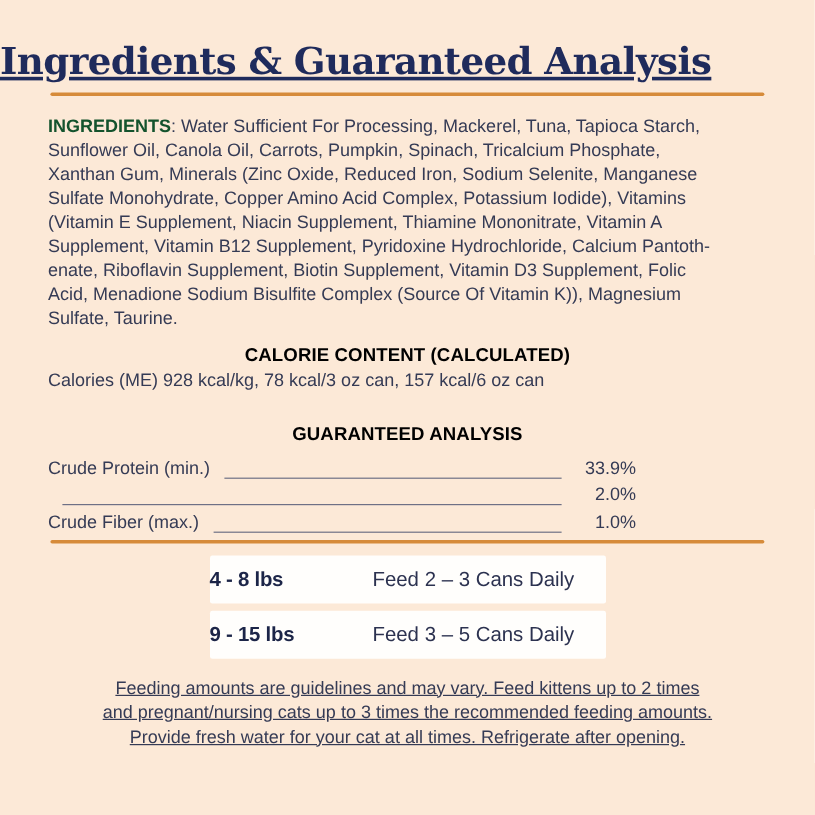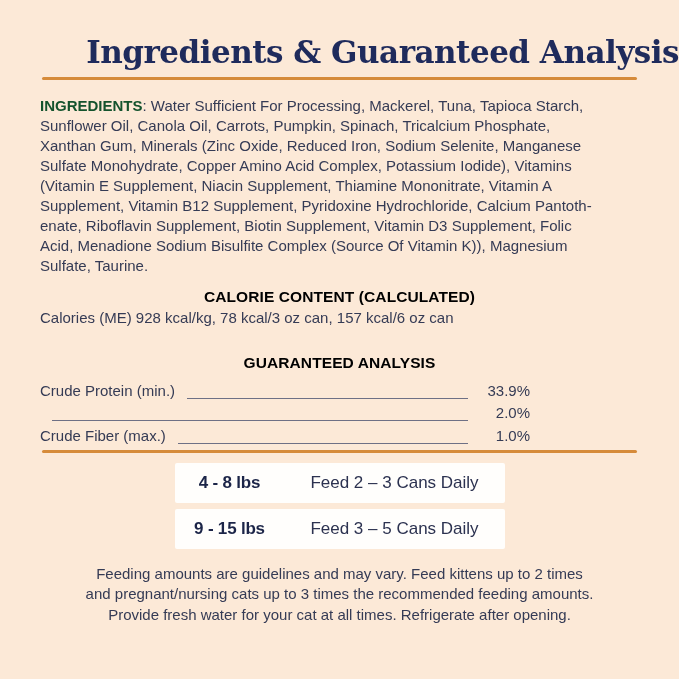--- a/index.html
+++ b/index.html
@@ -8,27 +8,28 @@
     width: 679px;
     height: 679px;
     background: #fce9d7;
     font-family: "Liberation Sans", sans-serif;
     color: #353b55;
     overflow: hidden;
   }
   .display-title {
     margin: 0;
     padding-top: 34px;
-    text-align: right;
+    text-align: left;
     font-family: "DejaVu Serif", serif;
     font-weight: 800;
     font-size: 31px;
     line-height: 37px;
     letter-spacing: -0.5px;
     color: #1f2b5c;
+    text-decoration: underline;
   }
   .title-rule {
     height: 3px;
     margin: 6px 42px 0 42px;
     background: #d68b3a;
     border-radius: 2px;
   }
   .ingredients {
     margin: 16px 40px 0 40px;
     font-size: 15px;
@@ -80,39 +81,39 @@
     display: flex;
     align-items: center;
     height: 40px;
     background: #fffefc;
     border-radius: 2px;
     margin-bottom: 6px;
     font-size: 17px;
   }
   .feed-weight {
     width: 110px;
-    text-align: center;
+    text-align: left;
     font-weight: 700;
     letter-spacing: -0.2px;
     color: #1c2548;
     white-space: nowrap;
   }
   .feed-amount {
     flex: 1;
     text-align: center;
     color: #2c3250;
     white-space: nowrap;
   }
   .note {
     margin-top: 15px;
     text-align: center;
     font-size: 15px;
     line-height: 20.5px;
   }
-  .note-line { white-space: nowrap; }
+  .note-line { white-space: nowrap; text-decoration: underline; }
   .bold-inline { font-weight: 700; color: #14532d; }
 </style>
 </head>
 <body>
 
 <div class="page">
 
   <h1 class="display-title">Ingredients &amp; Guaranteed Analysis</h1>
   <div class="title-rule"></div>
 

